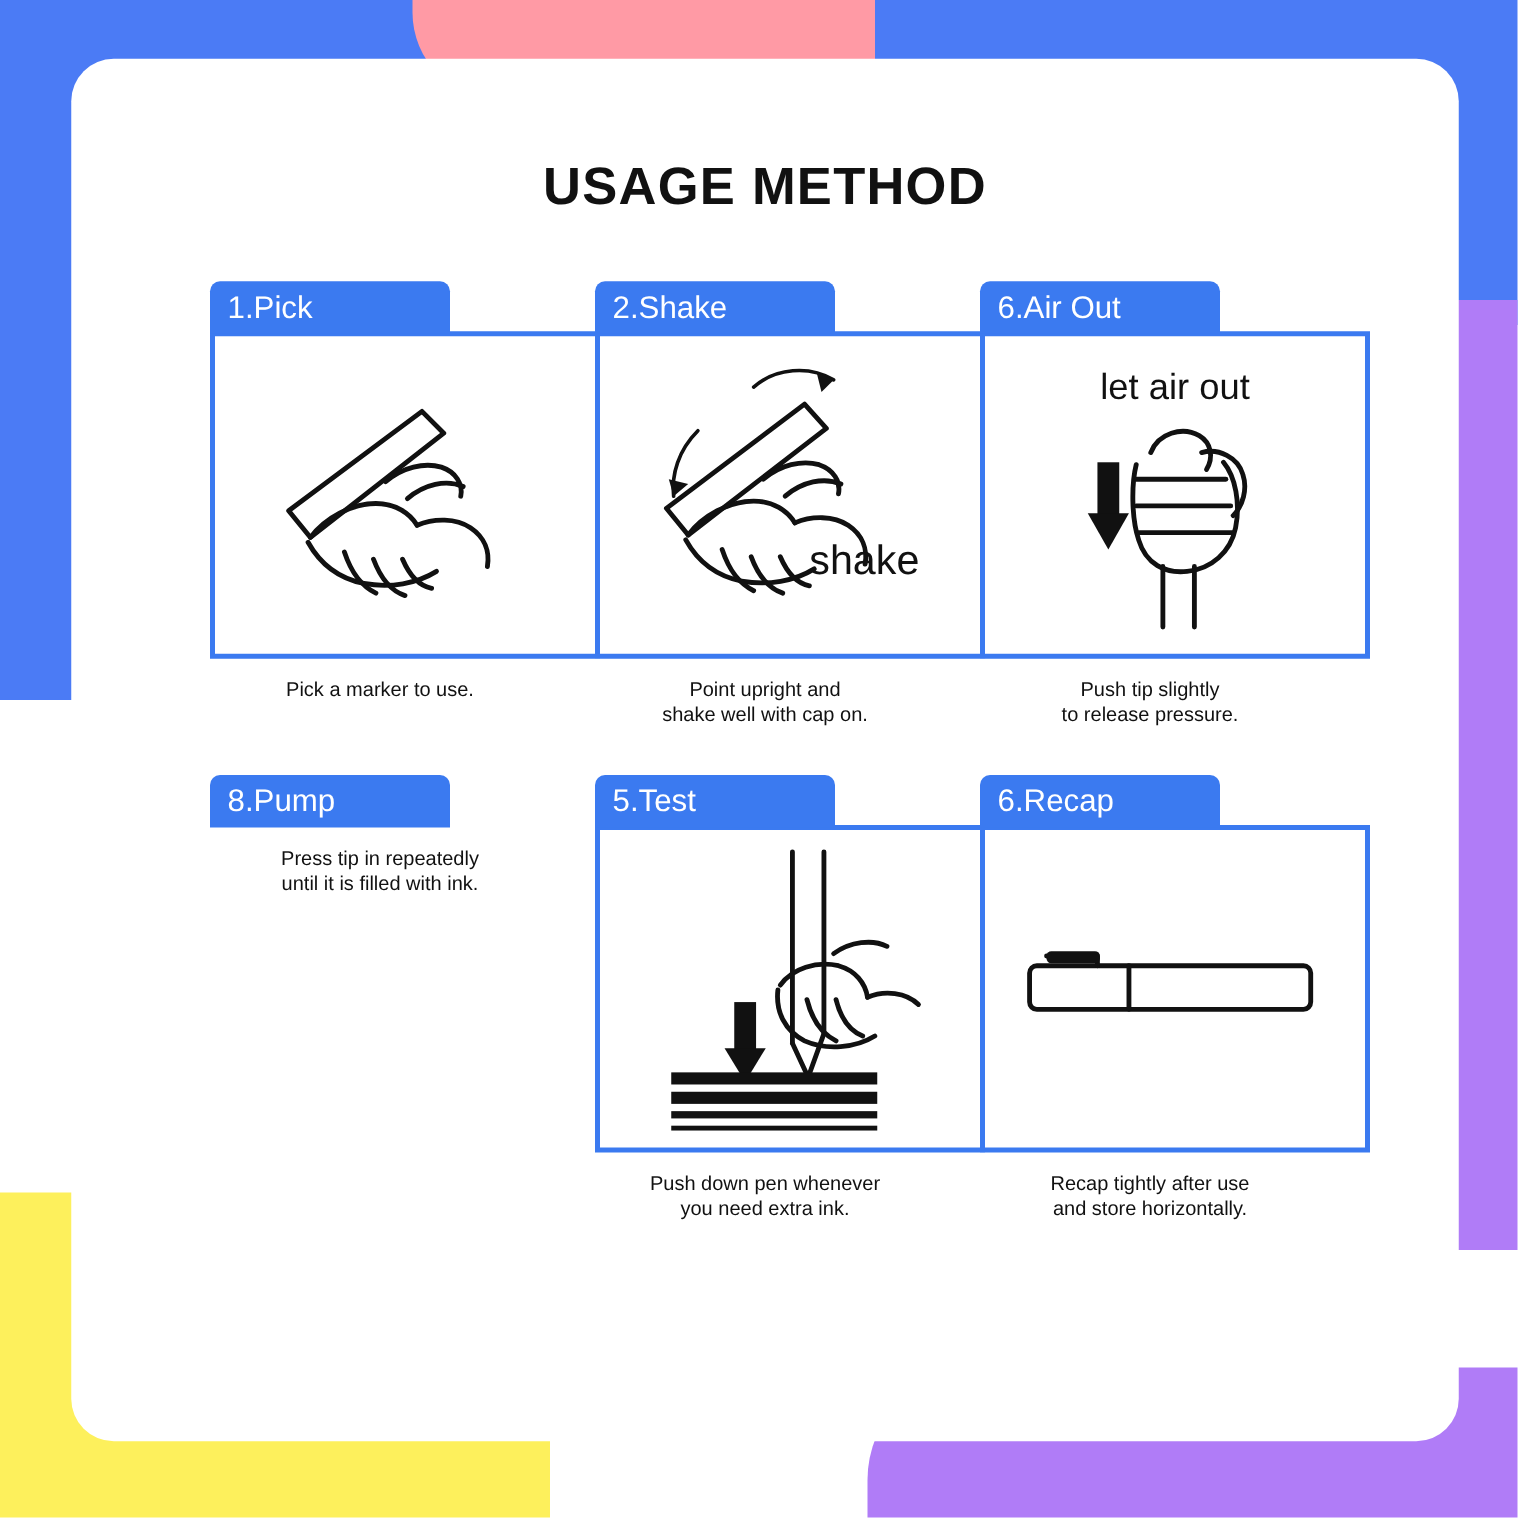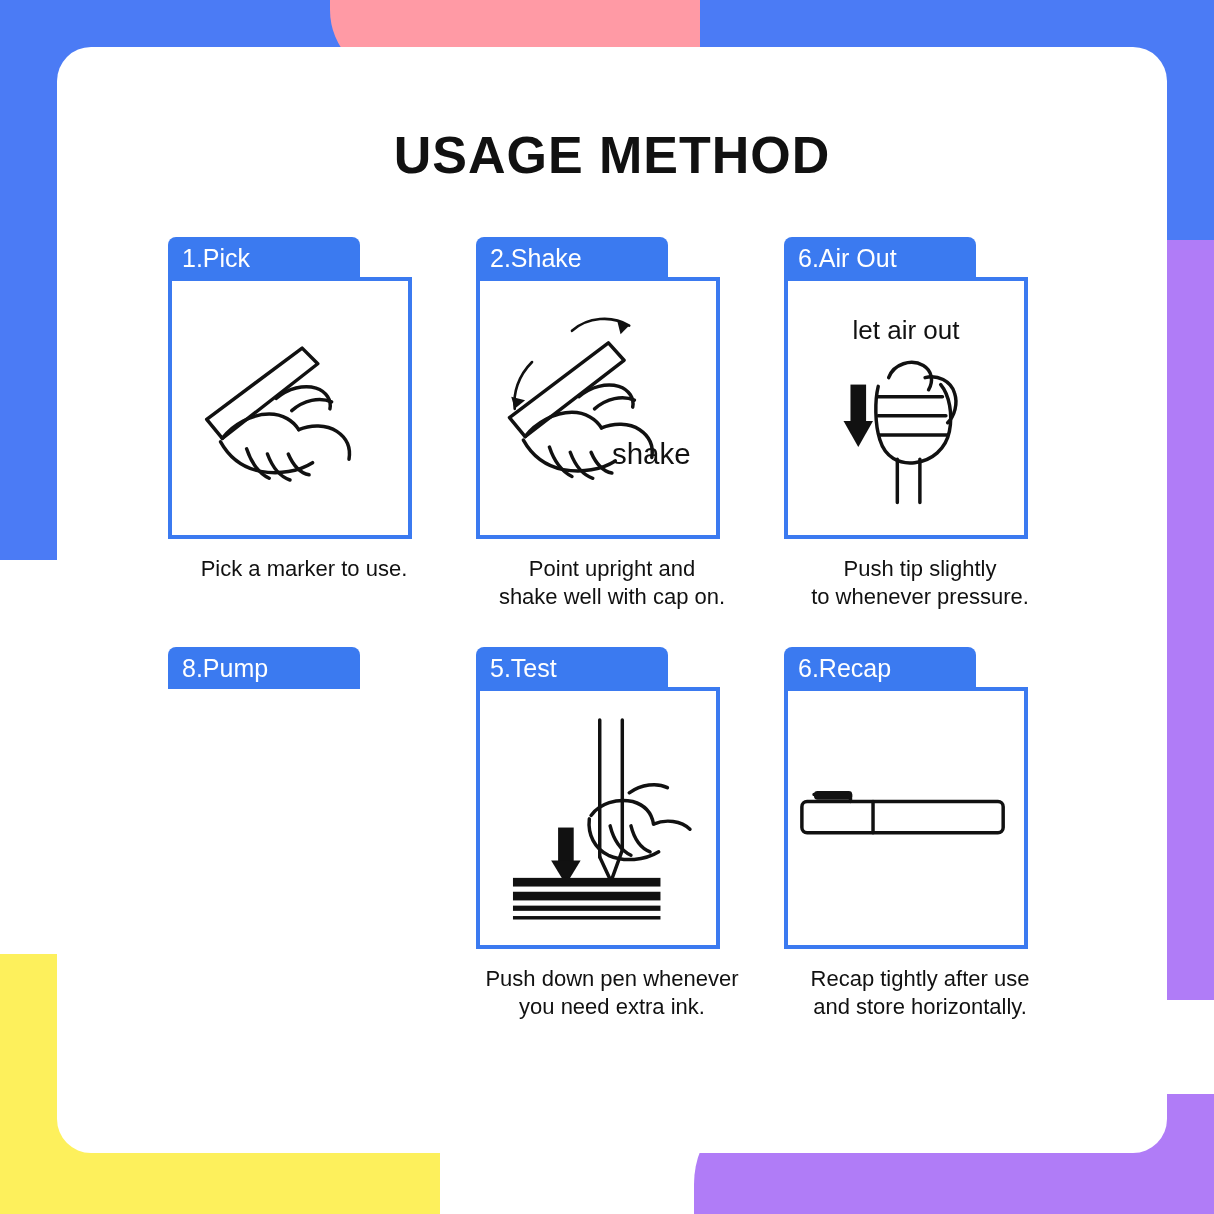--- a/index.html
+++ b/index.html
@@ -86,21 +86,21 @@
     left: 57px;
     top: 47px;
     width: 1110px;
     height: 1106px;
     background: #ffffff;
     border-radius: 34px;
     box-sizing: border-box;
   }
   .title {
     text-align: center;
-    font-size: 52px;
+    font-size: 42px;
     font-weight: bold;
     letter-spacing: 1px;
     color: #111111;
     margin-top: 78px;
   }
   .grid {
     margin-top: 52px;
     display: flex;
     flex-wrap: wrap;
     justify-content: center;
@@ -121,38 +121,38 @@
     color: #ffffff;
     font-size: 25px;
     line-height: 42px;
     padding-left: 14px;
     box-sizing: border-box;
     position: relative;
     z-index: 2;
     white-space: nowrap;
   }
   .frame {
-    width: 244px;
+    width: 312px;
     height: 262px;
     border: 4px solid #3b7af0;
     box-sizing: border-box;
     background: #ffffff;
     position: relative;
     margin-top: -2px;
     overflow: hidden;
   }
   .frame svg {
     display: block;
     width: 100%;
     height: 100%;
   }
   .caption {
     margin-top: 16px;
     text-align: center;
-    font-size: 22px;
+    font-size: 16px;
     line-height: 1.28;
     color: #111111;
     white-space: pre-line;
   }
 </style>
 </head>
 <body>
 
 <div class="poster">
 
@@ -238,25 +238,27 @@
               <path d="M106 162 L184 162"></path>
               <path d="M158 96 C172 92 188 100 192 114 C196 126 192 140 184 148"></path>
             </g>
             <g fill="#111">
               <rect x="72" y="104" width="18" height="44"></rect>
               <polygon points="64,146 98,146 81,176"></polygon>
             </g>
           </svg>
         </div>
         <div class="caption">Push tip slightly
-to whenever pressure.</div>
+to release pressure.</div>
       </div>
 
       <div class="step">
         <div class="tab">8.Pump</div>
+        <div class="caption">Press tip in repeatedly
+until it is filled with ink.</div>
       </div>
 
       <div class="step">
         <div class="tab">5.Test</div>
         <div class="frame">
           <svg viewBox="0 0 272 262">
             <g fill="none" stroke="#111" stroke-width="4" stroke-linejoin="round" stroke-linecap="round">
               <path d="M138 18 L138 176 M164 18 L164 168"></path>
               <path d="M138 176 L151 204 L164 168"></path>
               <path d="M128 128 C138 114 158 108 176 112 C190 116 198 126 200 138"></path>

